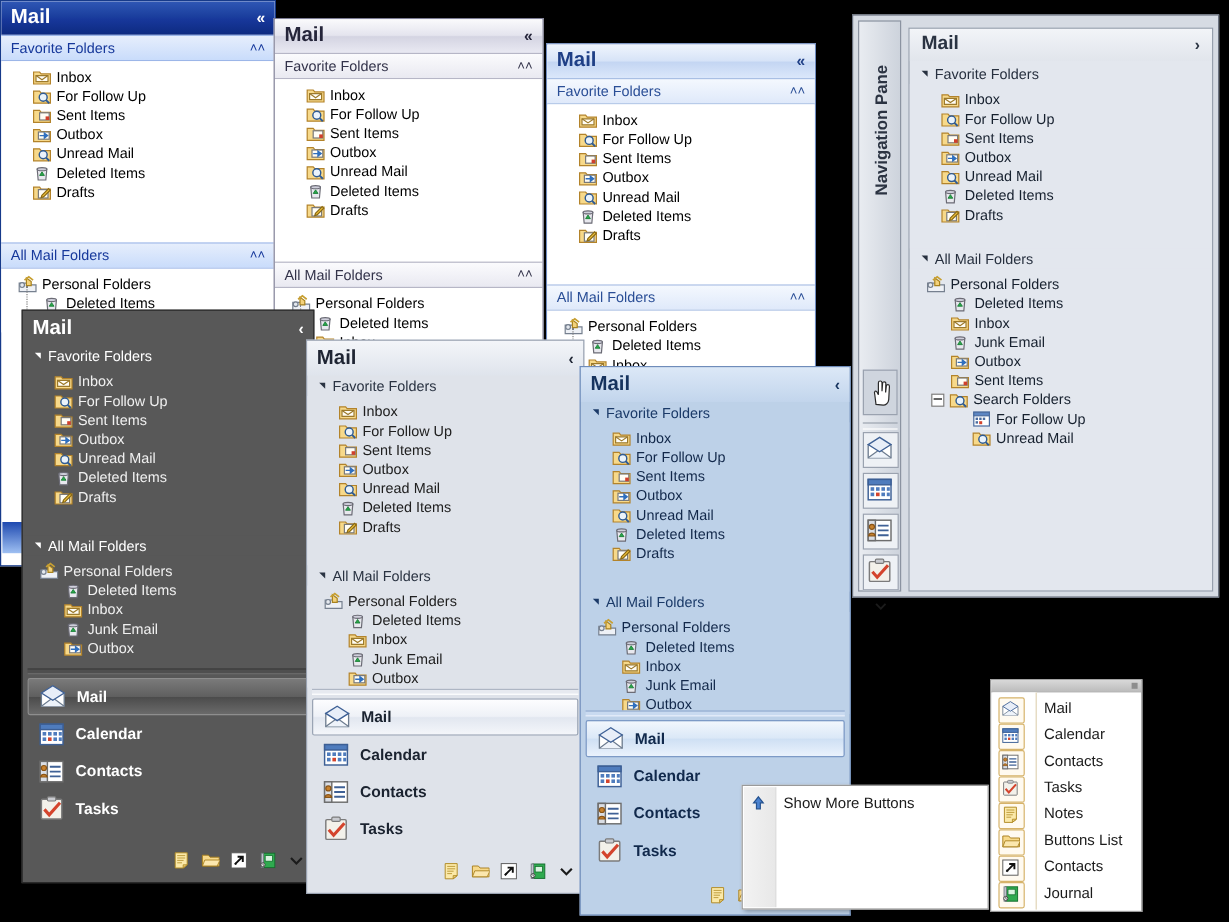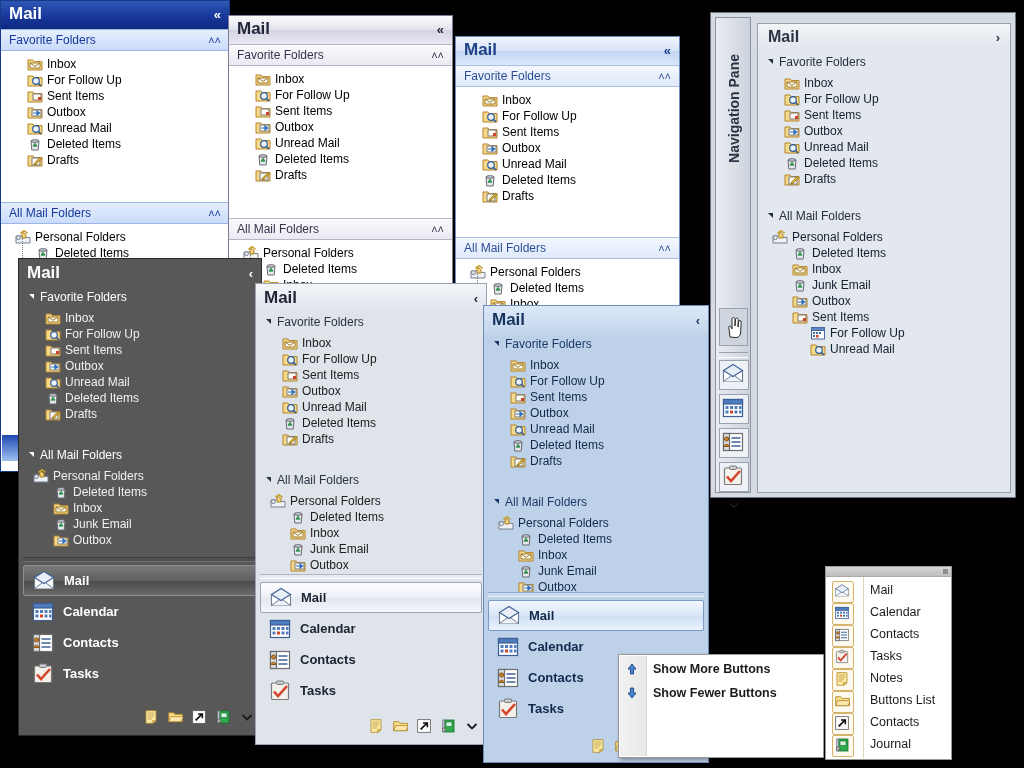--- a/index.html
+++ b/index.html
@@ -1424,20 +1424,31 @@
         <div class="row lvl2">
           <span class="ic">
             <svg viewBox="0 0 16 16">
               <path d="M1 4h5l1.3 1.6H15V14H1z" fill="#f7d98a" stroke="#b3832a"></path>
               <rect x="6" y="6" width="8" height="6" fill="#fffdf5" stroke="#7a7a7a"></rect>
               <rect x="11" y="9" width="3" height="3" fill="#d1402b"></rect>
             </svg>
           </span>
           <span>Sent Items</span>
         </div>
+        <div class="row lvl2">
+          <span class="pm" style="margin-left:-16px;"></span>
+          <span class="ic">
+            <svg viewBox="0 0 16 16">
+              <path d="M1 4h5l1.3 1.6H15V14H1z" fill="#f7d98a" stroke="#b3832a"></path>
+              <circle cx="9" cy="9" r="3.3" fill="#eaf3fb" stroke="#2f5b93" stroke-width="1.2"></circle>
+              <path d="M11.4 11.4L14 14" stroke="#2f5b93" stroke-width="1.6" fill="none"></path>
+            </svg>
+          </span>
+          <span>Search Folders</span>
+        </div>
         <div class="row lvl3">
           <span class="ic">
             <svg viewBox="0 0 16 16">
               <rect x="1.5" y="2.5" width="13" height="11.5" fill="#fff" stroke="#4a6b9e"></rect>
               <rect x="1.5" y="2.5" width="13" height="3" fill="#5d86c2" stroke="#4a6b9e"></rect>
               <g fill="#4a6b9e">
                 <rect x="3" y="7" width="2" height="2"></rect>
                 <rect x="6" y="7" width="2" height="2"></rect>
                 <rect x="9" y="7" width="2" height="2"></rect>
                 <rect x="3" y="10" width="2" height="2"></rect>
@@ -1454,34 +1465,28 @@
               <circle cx="9" cy="9" r="3.3" fill="#eaf3fb" stroke="#2f5b93" stroke-width="1.2"></circle>
               <path d="M11.4 11.4L14 14" stroke="#2f5b93" stroke-width="1.6" fill="none"></path>
             </svg>
           </span>
           <span>Unread Mail</span>
         </div>
       </div>
   </div>
 </div>
 
-<div class="ctxmenu" style="left:618px;top:654px;width:206px;height:104px;padding:2px 0;font-weight:bold;">
+<div class="ctxmenu" style="left:618px;top:654px;width:206px;height:104px;padding:2px 0;">
   <div class="gut"></div>
   <div style="position:relative;z-index:2;">
       <div class="ctxitem">
         <span class="cic"><svg viewBox="0 0 16 16">
             <path d="M8 3l4 5H9.6v5H6.4V8H4z" fill="#4a82d0" stroke="#25528f"></path>
           </svg></span>
         <span>Show More Buttons</span>
-      </div>
-      <div class="ctxitem">
-        <span class="cic"><svg viewBox="0 0 16 16">
-            <path d="M8 13L4 8h2.4V3h3.2v5H12z" fill="#4a82d0" stroke="#25528f"></path>
-          </svg></span>
-        <span>Show Fewer Buttons</span>
       </div>
     </div>
 </div>
 
 <div class="subm" style="left:825px;top:566px;width:127px;height:194px;">
   <div class="capbar">
     <span class="grip"></span>
   </div>
   <div class="gut" style="background:#ffffff;border-right:1px solid #e0d4b6;"></div>
   <div style="position:relative;padding-top:2px;">

